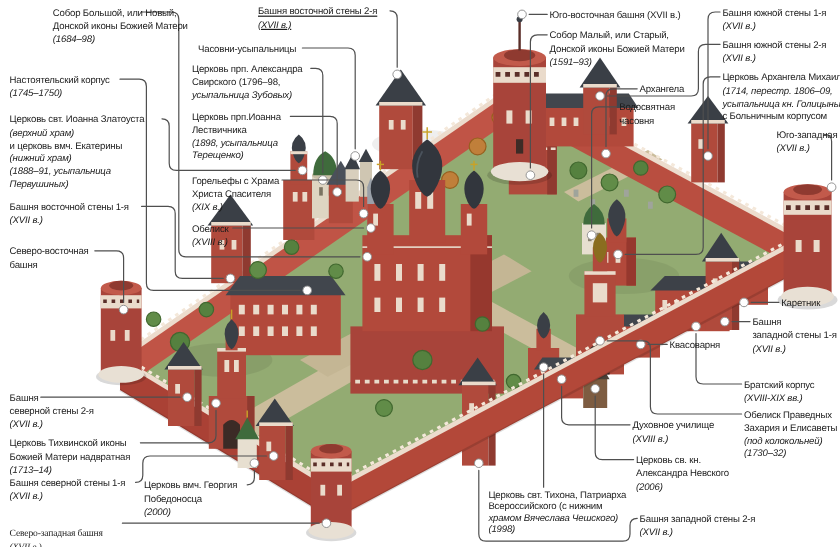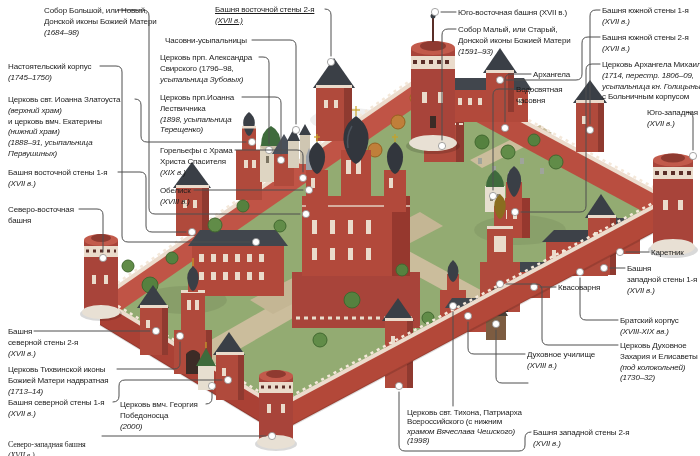--- a/index.html
+++ b/index.html
@@ -579,28 +579,33 @@
         <div class="it">(XVII в.)</div>
       </div>
       <div class="lbl" style="left: 558px; top: 283px;">
         <div class="">Квасоварня</div>
       </div>
       <div class="lbl" style="left: 620px; top: 316px;">
         <div class="">Братский корпус</div>
         <div class="it">(XVIII-XIX вв.)</div>
       </div>
       <div class="lbl" style="left: 620px; top: 341px;">
-        <div class="">Церковь Духовное</div>
+        <div class="">Обелиск Праведных</div>
         <div class="">Захария и Елисаветы</div>
         <div class="it">(под колокольней)</div>
         <div class="it">(1730–32)</div>
       </div>
       <div class="lbl" style="left: 527px; top: 350px;">
         <div class="">Духовное училище</div>
         <div class="it">(XVIII в.)</div>
       </div>
+      <div class="lbl" style="left: 530px; top: 379px;">
+        <div class="">Церковь св. кн.</div>
+        <div class="">Александра Невского</div>
+        <div class="it">(2006)</div>
+      </div>
       <div class="lbl" style="left: 533px; top: 428px;">
         <div class="">Башня западной стены 2-я</div>
         <div class="it">(XVII в.)</div>
       </div>
     </div>
 
 </div>
 
 </body></html>

